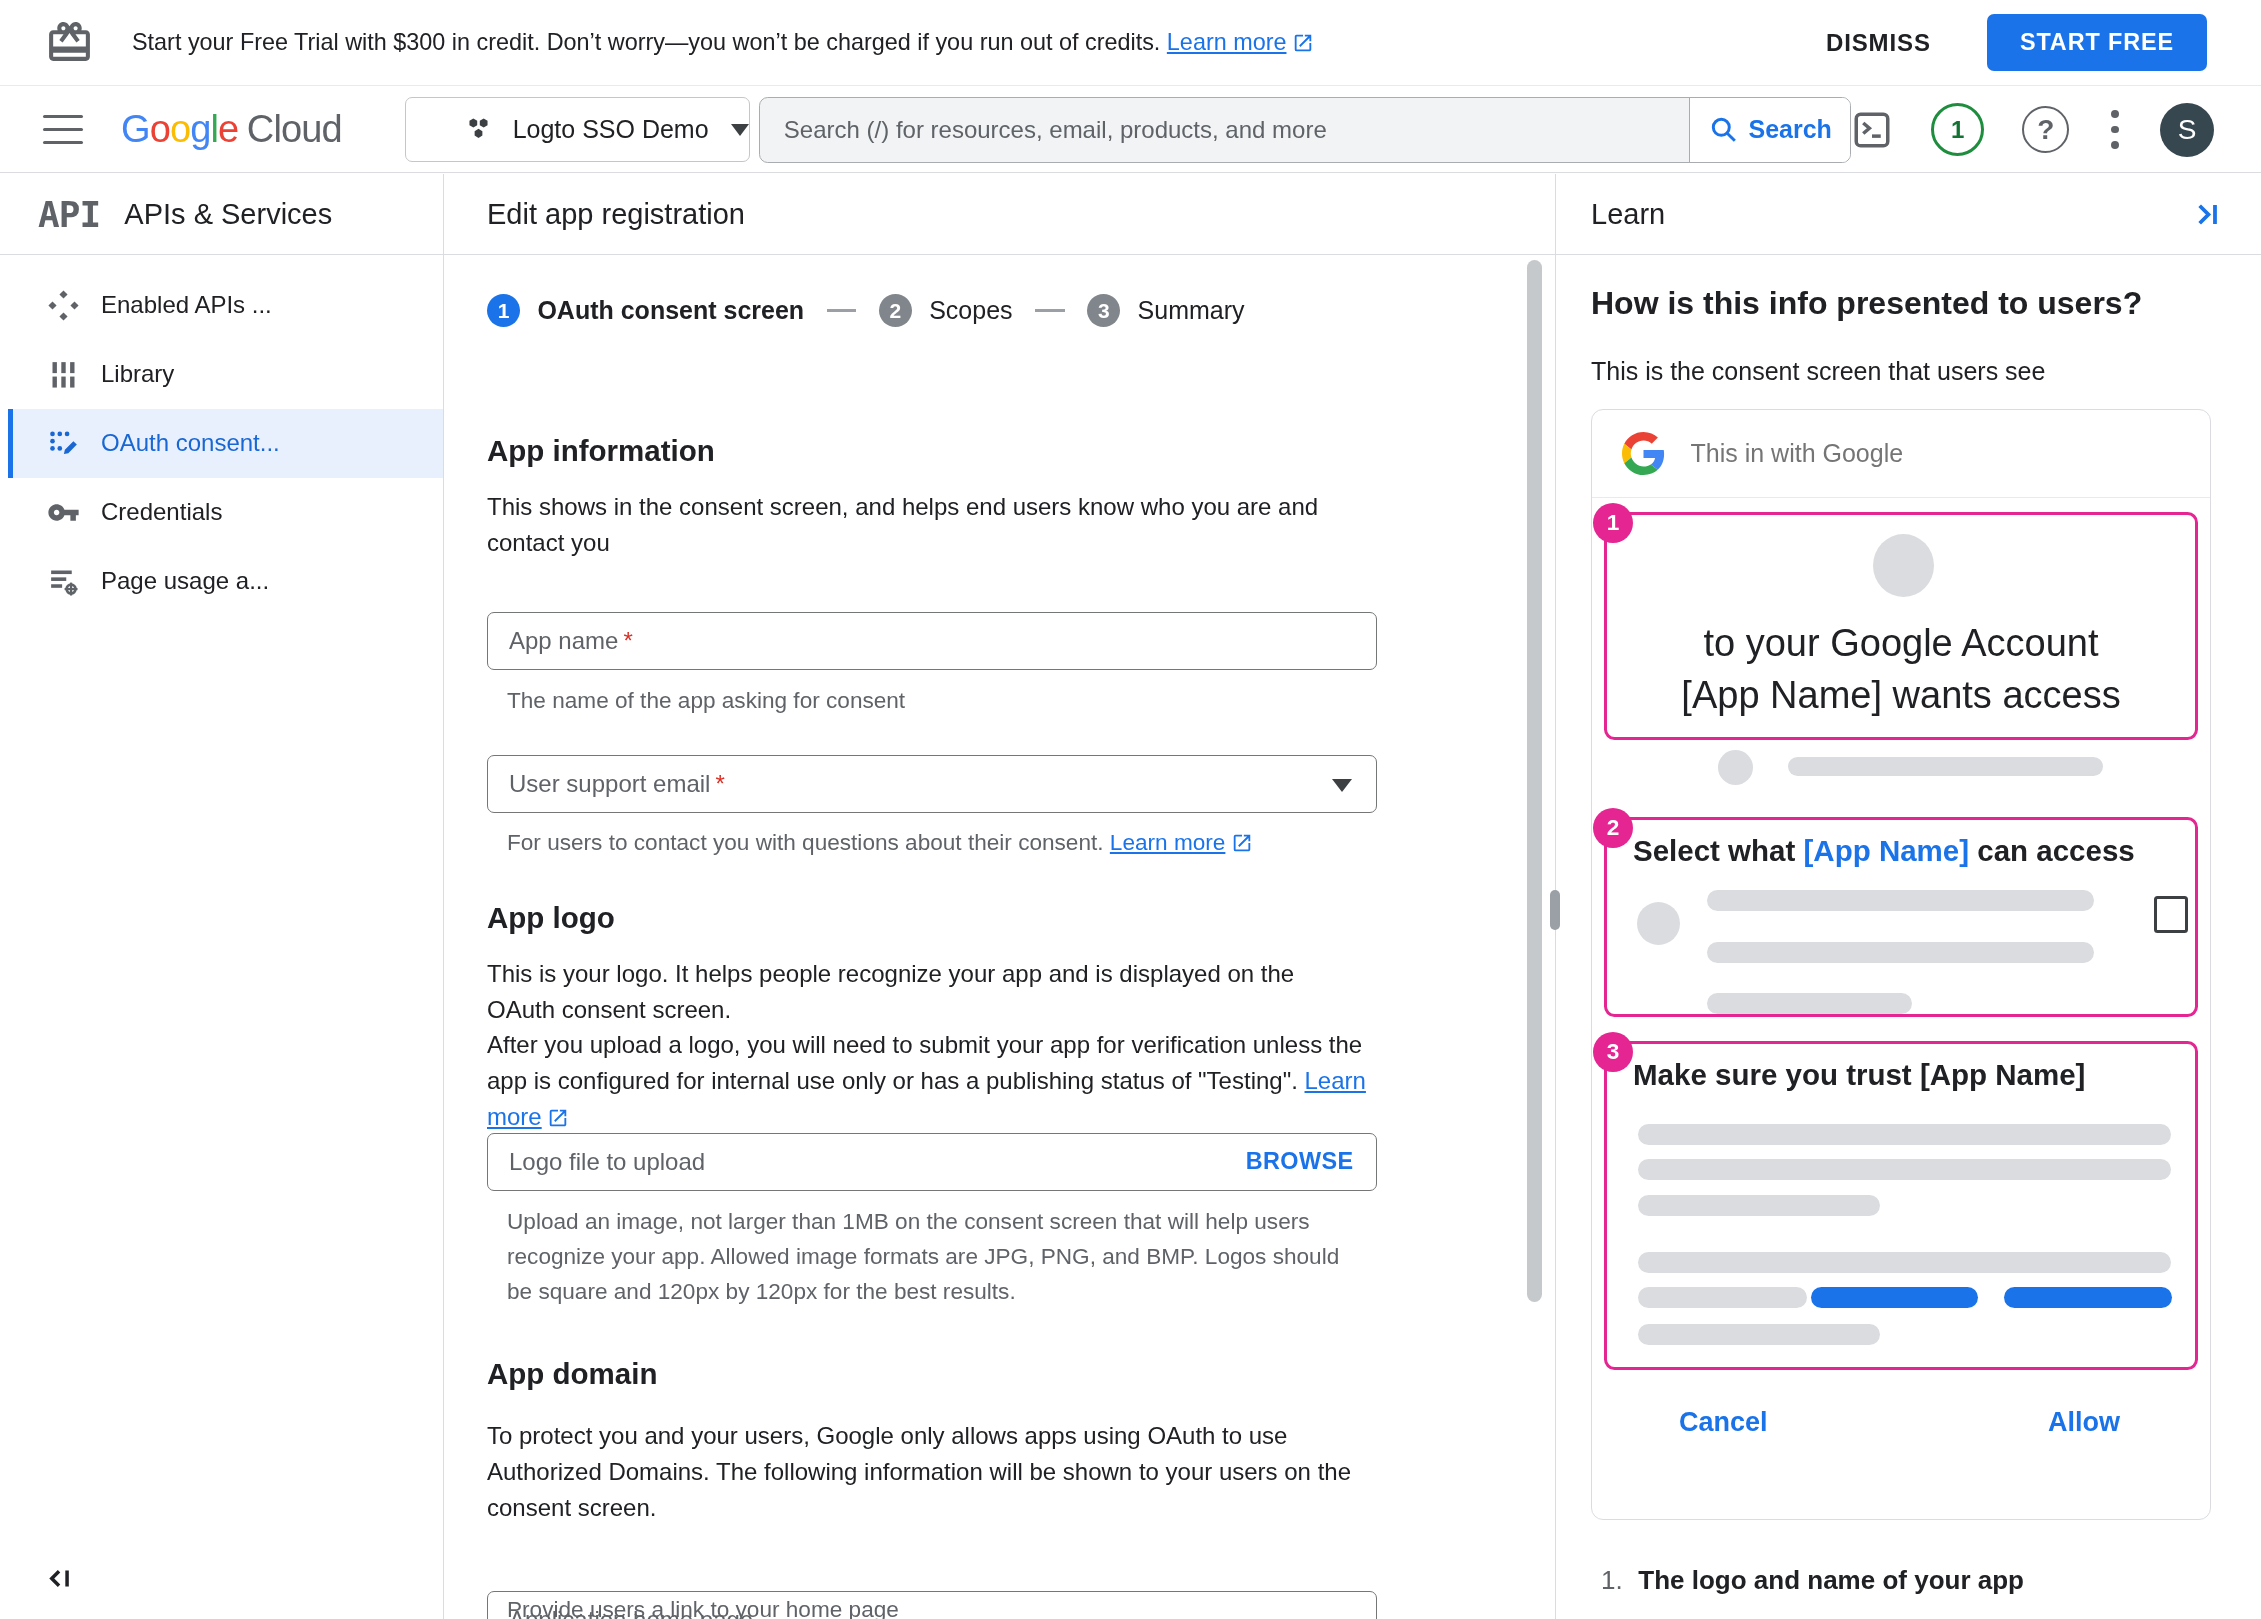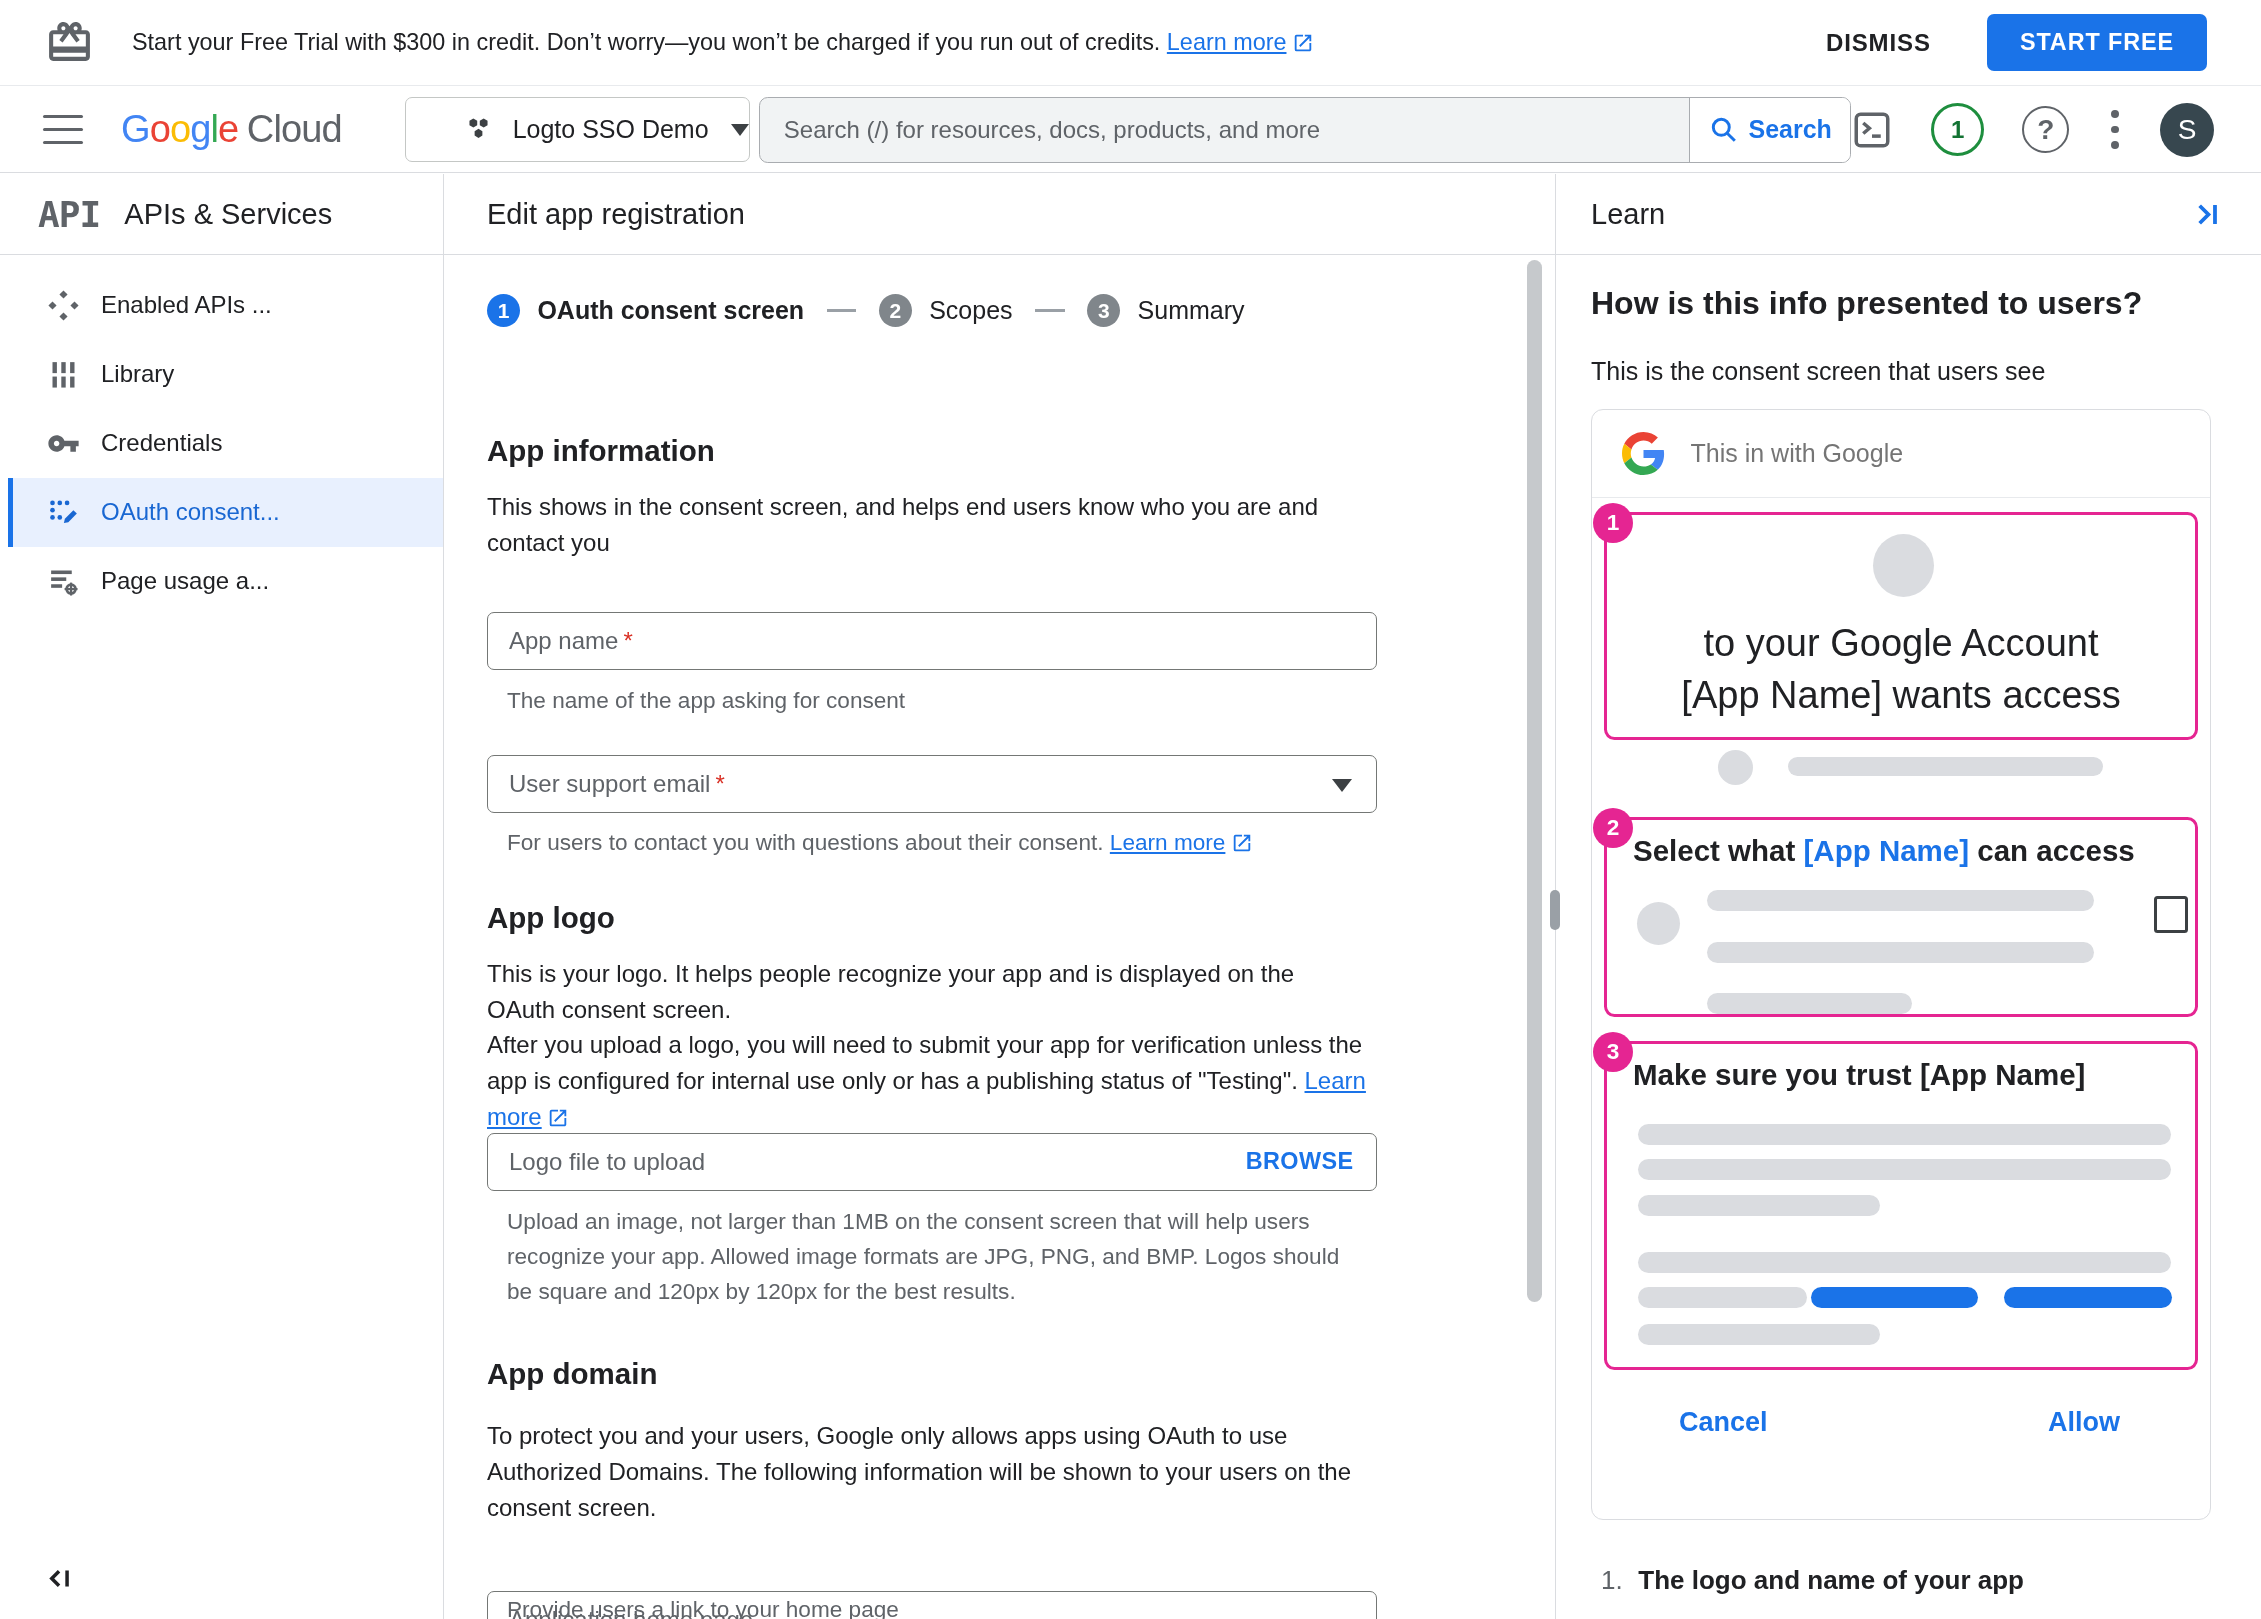--- a/index.html
+++ b/index.html
@@ -144,21 +144,21 @@
     <div class="projsel">
       <svg width="31" height="31" viewBox="0 0 24 24" fill="#3c4043">
         <polygon points="8,3.5 11,5.3 11,8.7 8,10.5 5,8.7 5,5.3"></polygon>
         <polygon points="16,3.5 19,5.3 19,8.7 16,10.5 13,8.7 13,5.3"></polygon>
         <polygon points="12,11.5 15,13.3 15,16.7 12,18.5 9,16.7 9,13.3"></polygon>
       </svg>
       <span class="pname">Logto SSO Demo</span>
       <span class="caret"></span>
     </div>
     <div class="searchbar">
-      <span class="ph">Search (/) for resources, docs, products, and more</span>
+      <span class="ph">Search (/) for resources, email, products, and more</span>
       <span class="sdiv"></span>
       <span class="sbtn">
         <svg width="29.5" height="29.5" viewBox="0 0 24 24" fill="none" stroke="#1a73e8" stroke-width="2.4">
             <circle cx="10" cy="10" r="6.5"></circle>
             <line x1="15" y1="15" x2="21" y2="21"></line>
           </svg>
         <span>Search</span>
       </span>
     </div>
     <div class="abicons">
@@ -202,38 +202,38 @@
         <div class="navitem">
           <svg class="nicon" viewBox="0 0 24 24" fill="#5f6368">
             <rect x="4" y="3" width="3.2" height="8"></rect>
               <rect x="10.4" y="3" width="3.2" height="8"></rect>
               <rect x="16.8" y="3" width="3.2" height="8"></rect>
             <rect x="4" y="13.5" width="3.2" height="8"></rect>
               <rect x="10.4" y="13.5" width="3.2" height="8"></rect>
               <rect x="16.8" y="13.5" width="3.2" height="8"></rect>
           </svg>
           <span class="nlabel">Library</span>
-        </div>
-        <div class="navitem">
-          <svg class="nicon" viewBox="0 0 24 24" fill="#5f6368">
-              <path d="M12.65 10C11.83 7.67 9.61 6 7 6c-3.31 0-6 2.69-6 6s2.69 6 6 6c2.61 0 4.83-1.67 5.65-4H17v4h4v-4h2v-4H12.65zM7 14c-1.1 0-2-.9-2-2s.9-2 2-2 2 .9 2 2-.9 2-2 2z"></path>
-            </svg>
-          <span class="nlabel">Credentials</span>
         </div>
         <div class="navitem sel">
           <svg class="nicon" viewBox="0 0 24 24" fill="#1967d2">
             <circle cx="4" cy="5" r="1.7"></circle>
               <circle cx="9.3" cy="5" r="1.7"></circle>
               <circle cx="14.6" cy="5" r="1.7"></circle>
             <circle cx="4" cy="10.3" r="1.7"></circle>
               <circle cx="4" cy="15.6" r="1.7"></circle>
               <circle cx="9.3" cy="15.6" r="1.7"></circle>
             <path d="M13 16.5l6.2-6.2 2.5 2.5-6.2 6.2-3.2.7z"></path>
           </svg>
           <span class="nlabel">OAuth consent...</span>
+        </div>
+        <div class="navitem">
+          <svg class="nicon" viewBox="0 0 24 24" fill="#5f6368">
+              <path d="M12.65 10C11.83 7.67 9.61 6 7 6c-3.31 0-6 2.69-6 6s2.69 6 6 6c2.61 0 4.83-1.67 5.65-4H17v4h4v-4h2v-4H12.65zM7 14c-1.1 0-2-.9-2-2s.9-2 2-2 2 .9 2 2-.9 2-2 2z"></path>
+            </svg>
+          <span class="nlabel">Credentials</span>
         </div>
         <div class="navitem">
           <svg class="nicon" viewBox="0 0 24 24" fill="#5f6368">
             <rect x="3" y="4" width="15" height="2.6"></rect>
               <rect x="3" y="9" width="11" height="2.6"></rect>
               <rect x="3" y="14" width="8" height="2.6"></rect>
             <circle cx="17.5" cy="17.5" r="3.2" fill="none" stroke="#5f6368" stroke-width="2"></circle>
             <line x1="17.5" y1="12.8" x2="17.5" y2="22.2" stroke="#5f6368" stroke-width="1.6"></line>
             <line x1="12.8" y1="17.5" x2="22.2" y2="17.5" stroke="#5f6368" stroke-width="1.6"></line>
           </svg>

